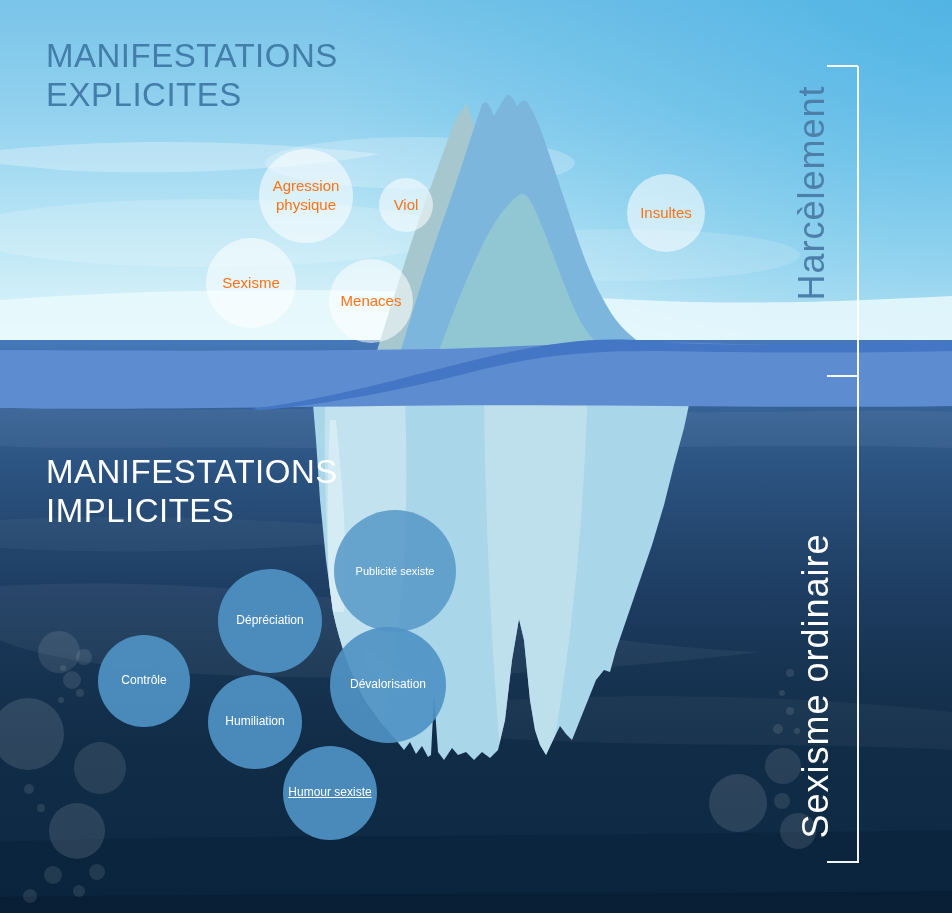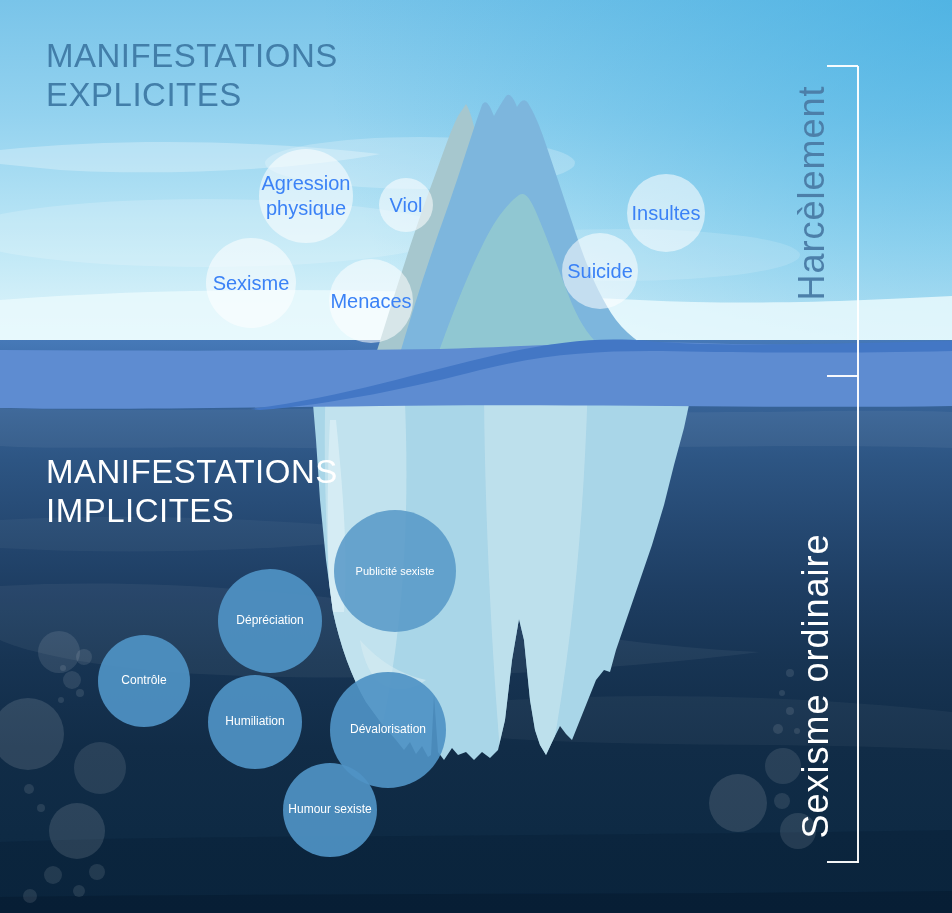--- a/index.html
+++ b/index.html
@@ -46,34 +46,34 @@
   .side-label.sexism{left:816px;top:686px;color:#ffffff;}
   
   .bracket-v{position:absolute;left:857px;top:66px;width:2px;height:797px;background:rgba(255,255,255,.95);z-index:7;}
   .tick{position:absolute;left:827px;width:31px;height:2px;background:rgba(255,255,255,.95);z-index:7;}
   .tick.t1{top:65px;} .tick.t2{top:375px;} .tick.t3{top:861px;}
   
   .bubble{
     position:absolute;border-radius:50%;display:flex;align-items:center;justify-content:center;
     text-align:center;z-index:5;box-sizing:border-box;padding:4px;
   }
-  .bubble.exp{background:rgba(255,255,255,.55);color:#3b82f6;font-size:20px;line-height:1.25;}
+  .bubble.exp{background:rgba(255,255,255,.55);color:#f97316;font-size:15px;line-height:1.25;}
   .bubble.imp{background:rgba(79,147,196,.92);color:#ffffff;font-size:12px;line-height:1.3;}
   #b-agression{left:259px;top:149px;width:94px;height:94px;}
   #b-viol{left:379px;top:178px;width:54px;height:54px;}
   #b-menaces{left:206px;top:238px;width:90px;height:90px;}
   #b-meurtre{left:329px;top:259px;width:84px;height:84px;}
   #b-suicide{left:562px;top:233px;width:76px;height:76px;}
   #b-insultes{left:627px;top:174px;width:78px;height:78px;}
   #b-publicite{left:334px;top:510px;width:122px;height:122px;font-size:11px;white-space:nowrap;background:rgba(86,152,199,.85);}
   #b-depreciation{left:218px;top:569px;width:104px;height:104px;}
   #b-controle{left:98px;top:635px;width:92px;height:92px;}
   #b-humiliation{left:208px;top:675px;width:94px;height:94px;}
-  #b-devalorisation{left:330px;top:672px;width:116px;height:116px;}
-  #b-humour{left:283px;top:763px;width:94px;height:94px;}
+  #b-devalorisation{left:330px;top:627px;width:116px;height:116px;}
+  #b-humour{left:283px;top:746px;width:94px;height:94px;text-decoration:underline;}
 </style>
 </head>
 <body>
 
 <div id="stage">
 
   <div class="sky">
     <div class="sky-tint"></div>
     <svg width="952" height="356" viewBox="0 0 952 356">
       <path d="M0,150 C120,138 260,140 380,154 C300,170 160,176 60,170 L0,164 Z" fill="#ffffff" opacity="0.28"></path>
@@ -172,21 +172,20 @@
   </div>
   <div class="title implicit">
     <div>MANIFESTATIONS</div>
     <div>IMPLICITES</div>
   </div>
 
   <div class="bubble exp" id="b-agression">Agression physique</div>
   <div class="bubble exp" id="b-viol">Viol</div>
   <div class="bubble exp" id="b-menaces">Sexisme</div>
   <div class="bubble exp" id="b-meurtre">Menaces</div>
-  <div class="bubble exp" id="b-suicide">Suicide</div>
   <div class="bubble exp" id="b-insultes">Insultes</div>
 
   <div class="bubble imp" id="b-publicite">Publicité sexiste</div>
   <div class="bubble imp" id="b-depreciation">Dépréciation</div>
   <div class="bubble imp" id="b-controle">Contrôle</div>
   <div class="bubble imp" id="b-humiliation">Humiliation</div>
   <div class="bubble imp" id="b-devalorisation">Dévalorisation</div>
   <div class="bubble imp" id="b-humour">Humour sexiste</div>
 
   <div class="side-label harassment">Harcèlement</div>

